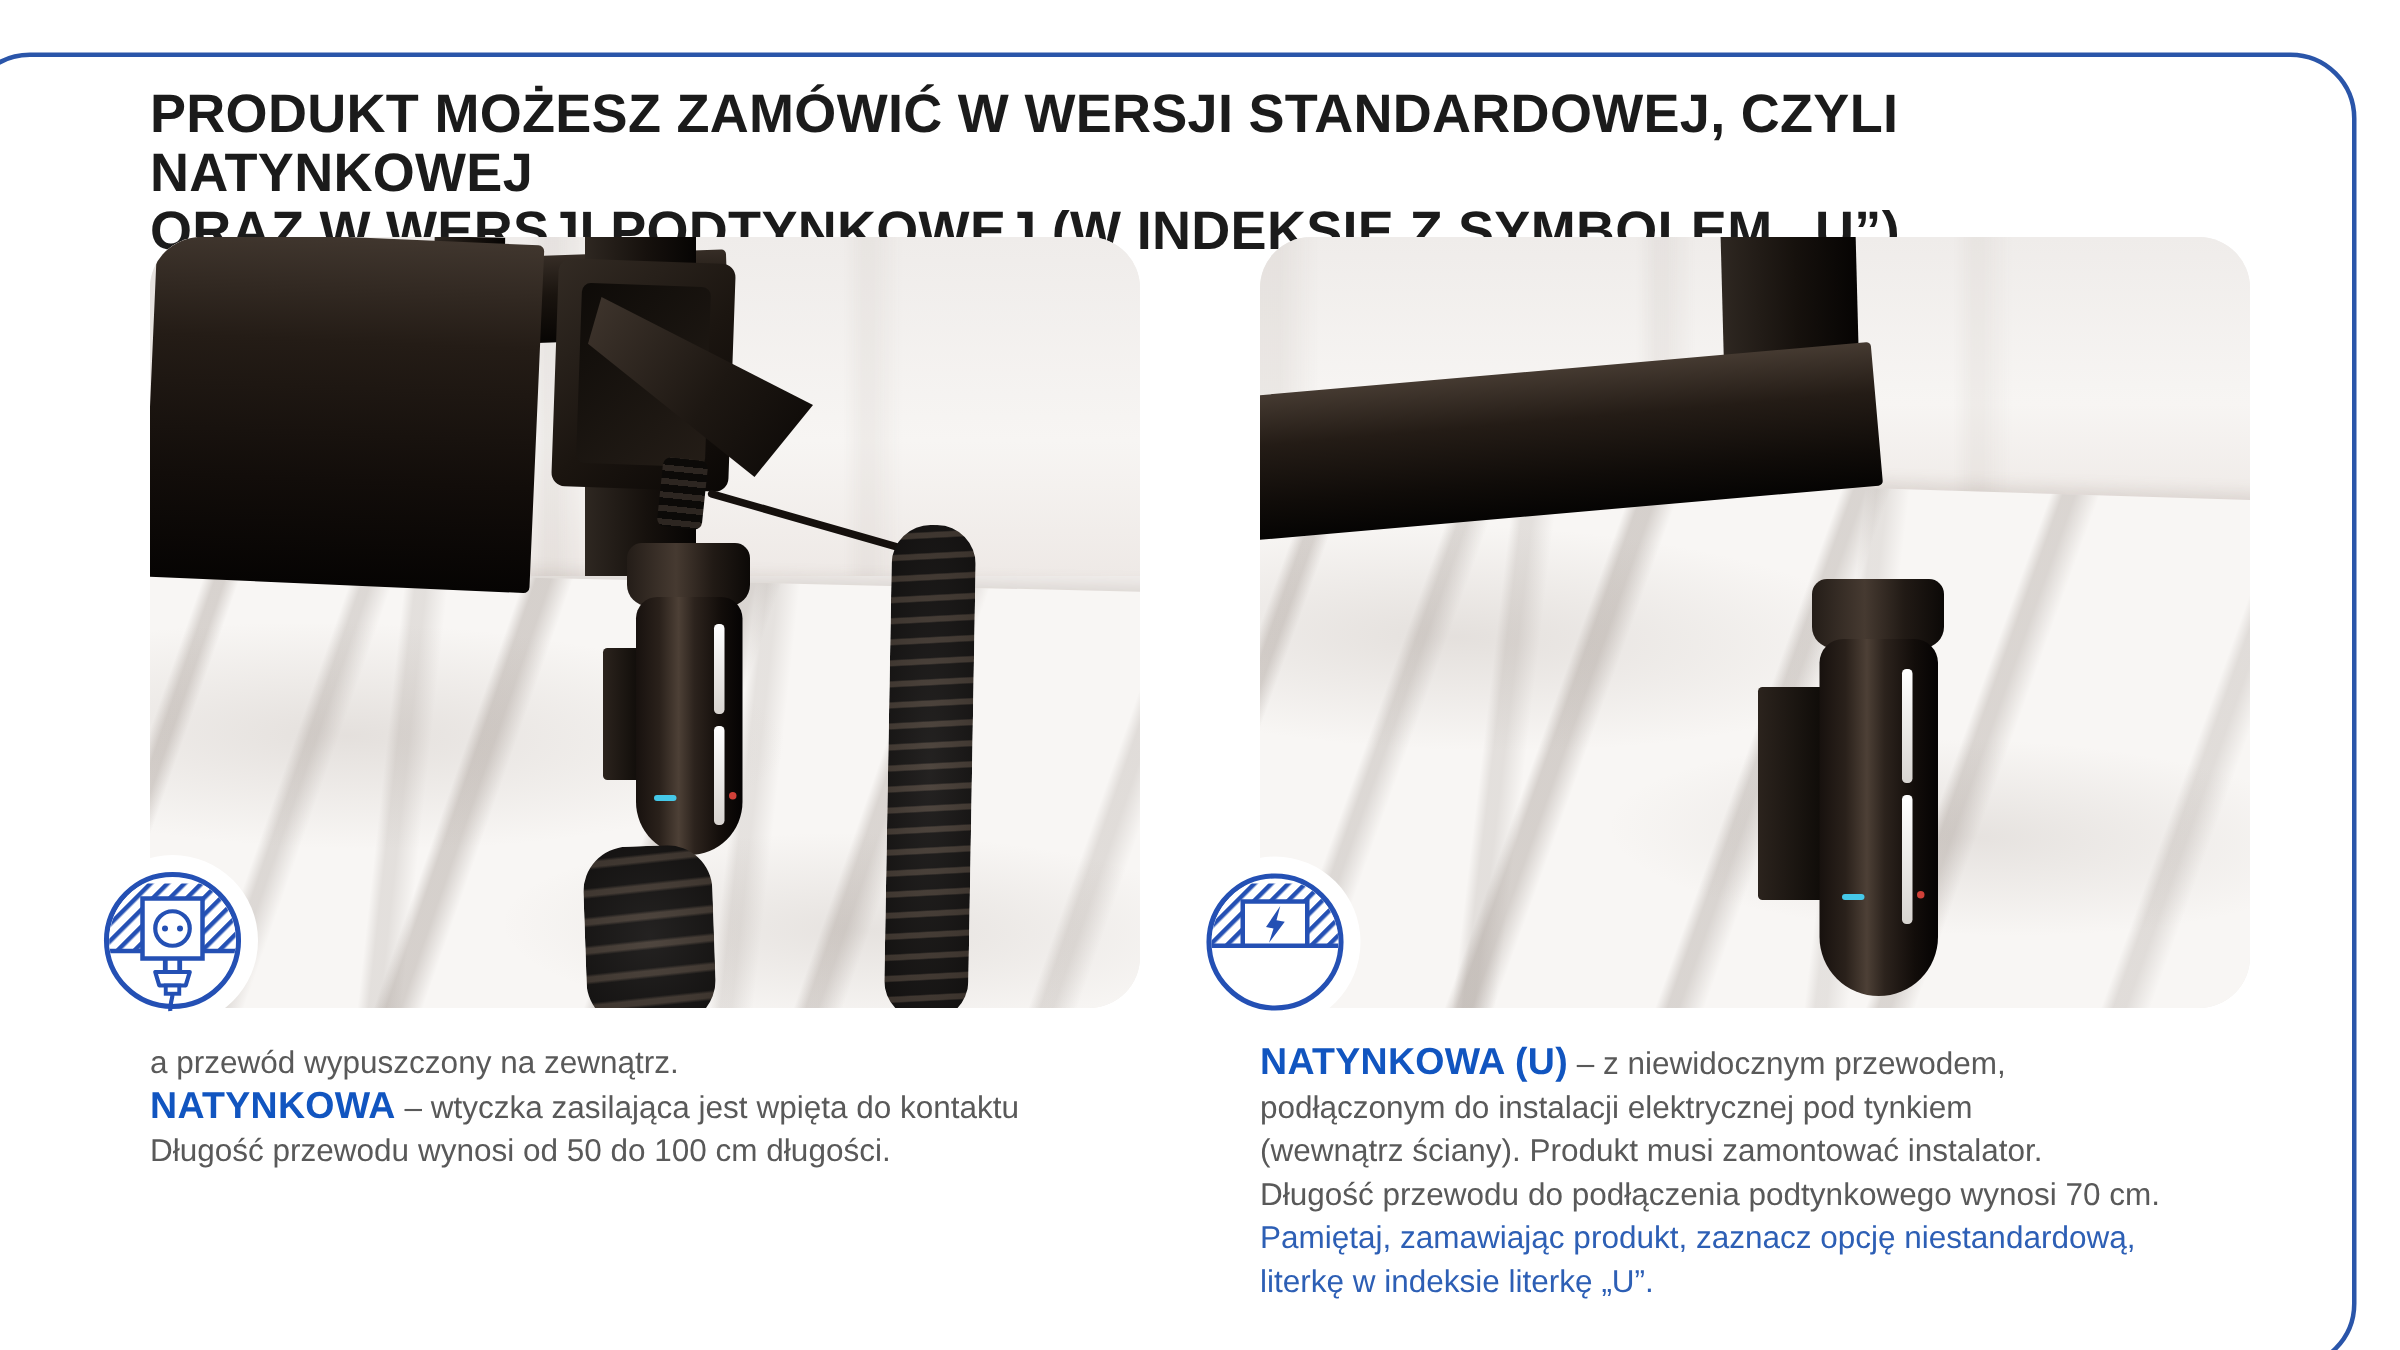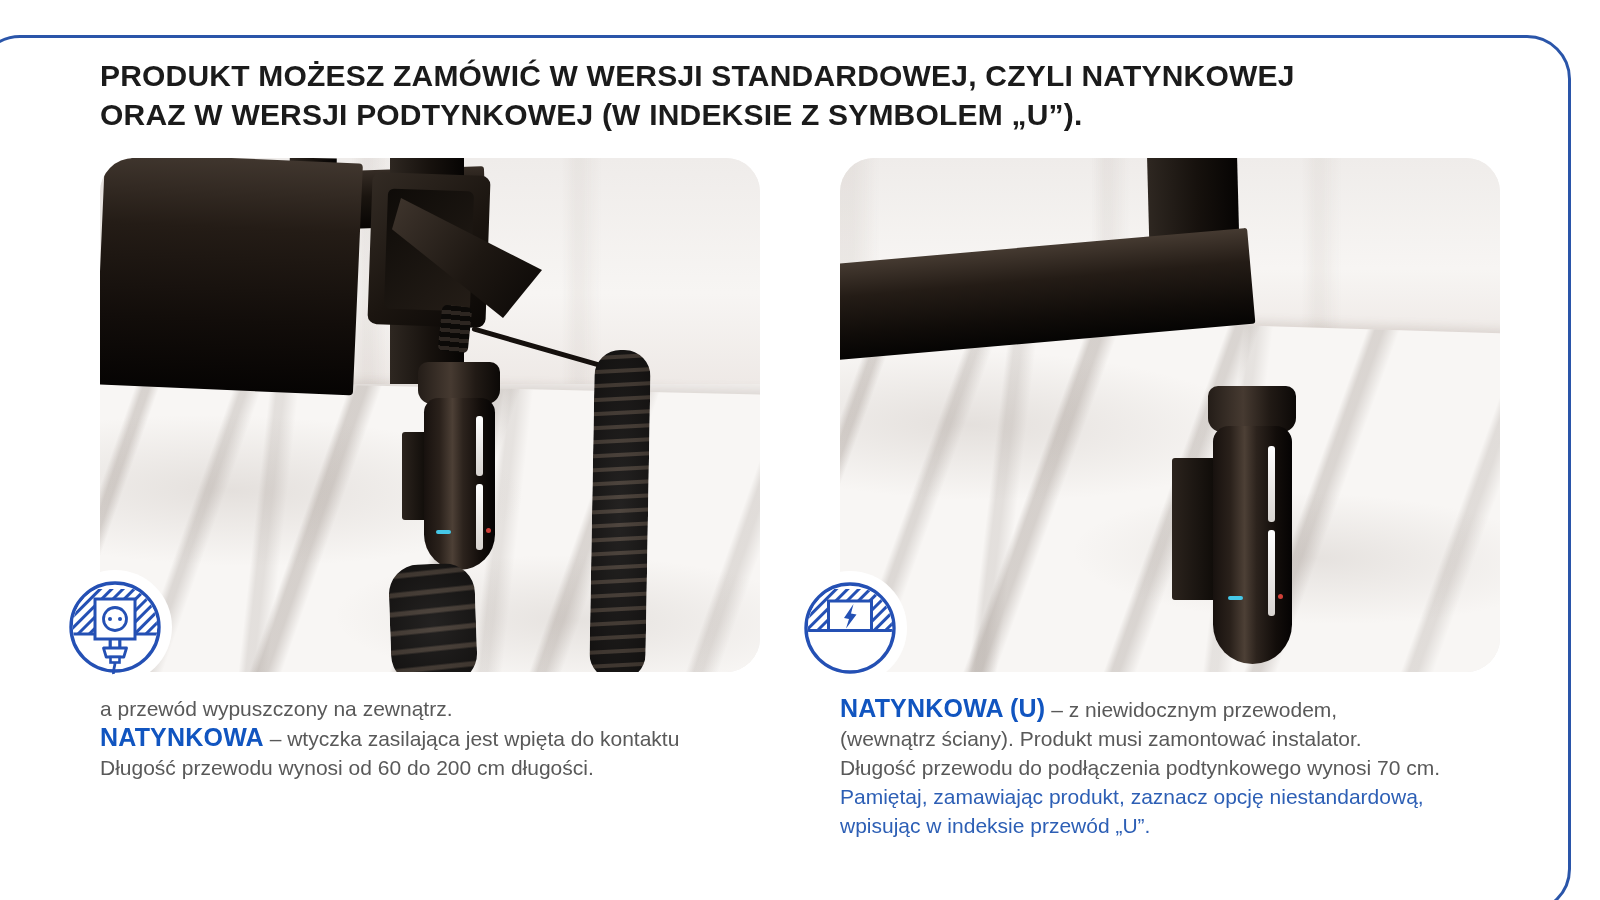--- a/index.html
+++ b/index.html
@@ -10,21 +10,21 @@
   }
   
   .card-border{
     position:absolute;left:-24px;top:35px;width:1589px;height:872px;
     border:3px solid #2a55a9;border-radius:44px;
     pointer-events:none;
   }
   
   .heading{
     position:absolute;left:100px;top:56px;width:1400px;
-    color:#1b1b1b;font-weight:bold;font-size:30px;line-height:39px;
+    color:#1b1b1b;font-weight:bold;font-size:36px;line-height:39px;
     letter-spacing:0.2px;
   }
   
   .photo{
     position:absolute;top:158px;width:660px;height:514px;
     border-radius:34px;overflow:hidden;background:#f1eeec;
   }
   .photo-left{left:100px;}
   .photo-right{left:840px;}
   .wall-top{
@@ -209,22 +209,23 @@
       <line x1="4" y1="52.5" x2="96" y2="52.5" stroke="#2450b4" stroke-width="3"></line>
     </g>
     <rect x="28.5" y="23" width="43" height="29.5" fill="#ffffff" stroke="#2450b4" stroke-width="3"></rect>
     <path d="M53.5 26 L44 40 L49 41 L46 50.5 L56.5 36.5 L51 35.5 Z" fill="#2450b4"></path>
   </svg>
 </div>
 
 <div class="caption caption-left">
   <div>a przewód wypuszczony na zewnątrz.</div>
   <div><span class="opt-name">NATYNKOWA</span><span> – wtyczka zasilająca jest wpięta do kontaktu</span></div>
-  <div>Długość przewodu wynosi od 60 do 200 cm długości.</div>
+  <div>Długość przewodu wynosi od 50 do 100 cm długości.</div>
 </div>
 
 <div class="caption caption-right">
   <div><span class="opt-name">NATYNKOWA (U)</span><span> – z niewidocznym przewodem,</span></div>
+  <div>podłączonym do instalacji elektrycznej pod tynkiem</div>
   <div>(wewnątrz ściany). Produkt musi zamontować instalator.</div>
   <div>Długość przewodu do podłączenia podtynkowego wynosi 70 cm.</div>
   <div class="note-line">Pamiętaj, zamawiając produkt, zaznacz opcję niestandardową,</div>
-  <div class="note-line">wpisując w indeksie przewód „U”.</div>
+  <div class="note-line">literkę w indeksie literkę „U”.</div>
 </div>
 
 </body></html>

